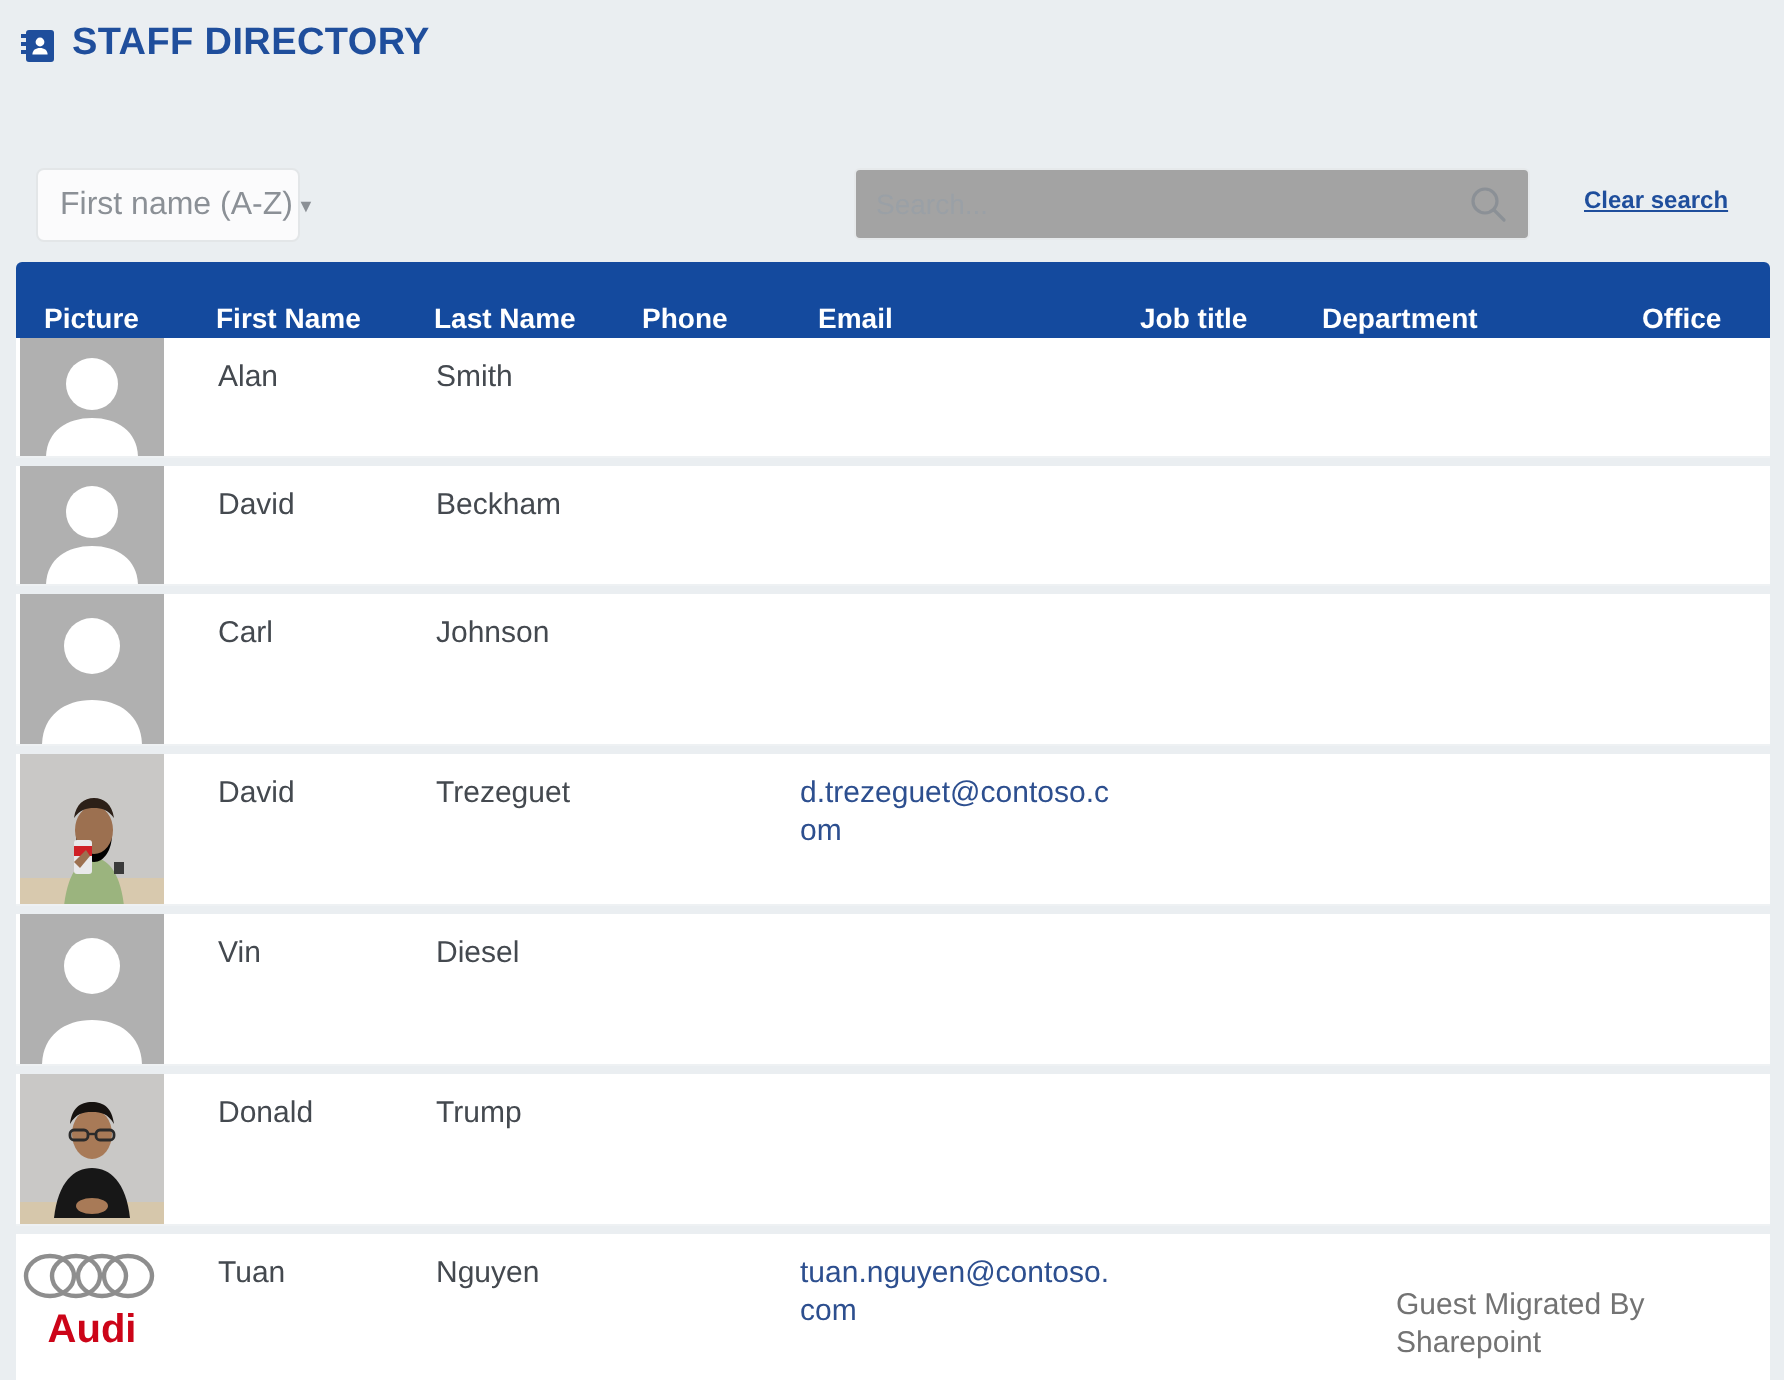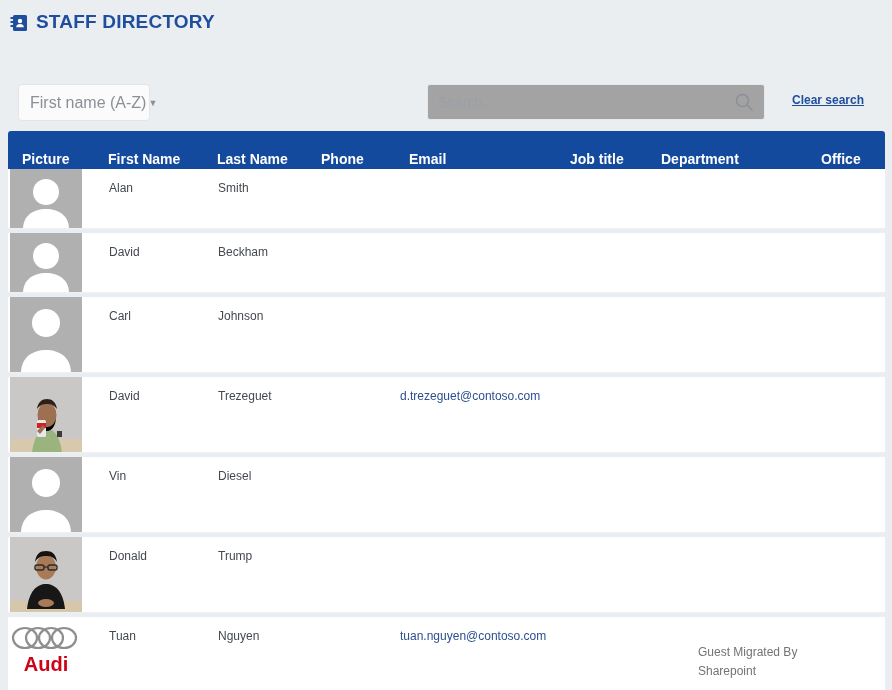--- a/index.html
+++ b/index.html
@@ -134,21 +134,21 @@
 
   .trow {
     position: relative;
     background: #ffffff;
     border-bottom: 1px solid #eef1f3;
     margin-bottom: 4px;
     overflow: hidden;
   }
   .trow .cell {
     position: absolute;
-    font-size: 12px;
+    font-size: 15px;
     color: #44494f;
     line-height: 19px;
     top: 10px;
   }
   .cell.c-first { left: 101px; width: 100px; }
   .cell.c-last  { left: 210px; width: 100px; }
   .cell.c-phone { left: 314px; width: 76px; }
   .cell.c-email { left: 392px; width: 160px; color: #2d4f8f; cursor: pointer; word-wrap: break-word; }
   .cell.c-job   { left: 563px; width: 86px; }
   .cell.c-dept  { left: 690px; width: 150px; color: #737373; margin-top: 16px; }

